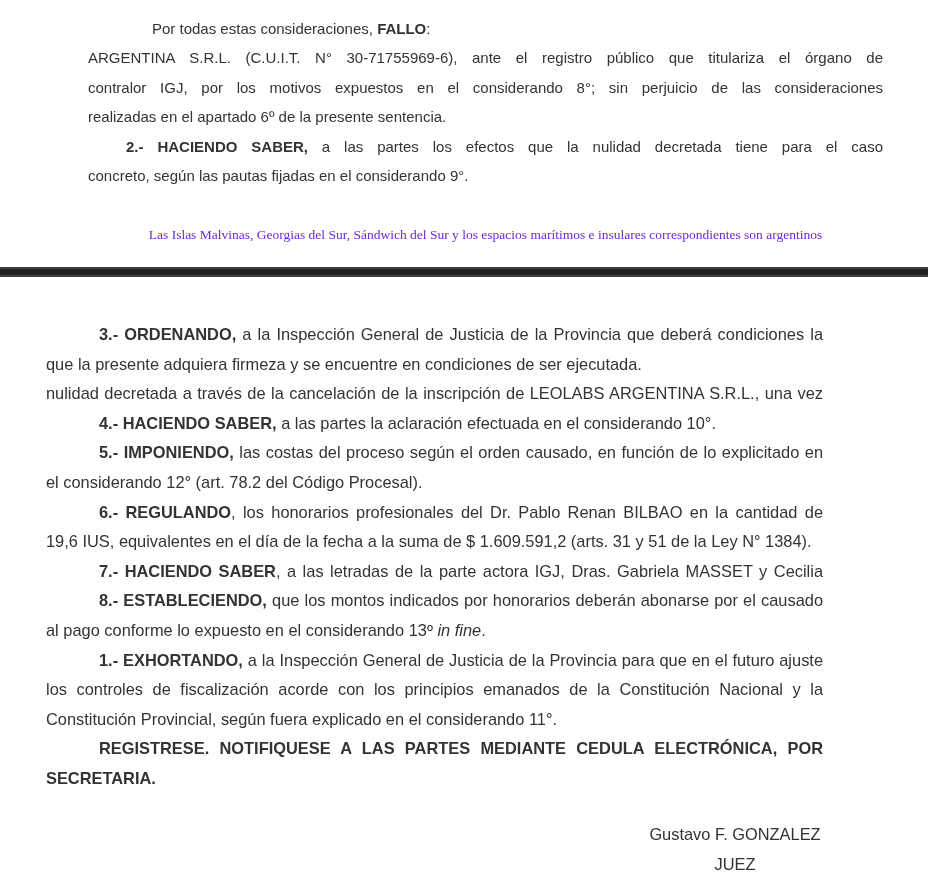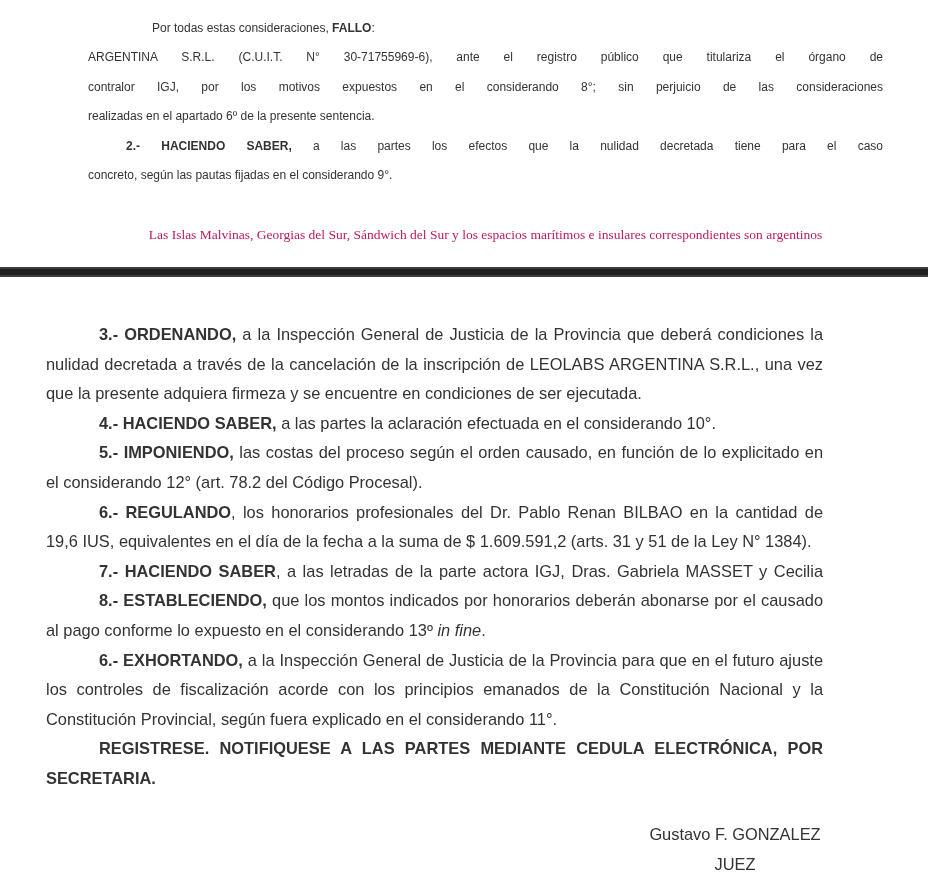--- a/index.html
+++ b/index.html
@@ -6,37 +6,37 @@
   .doc {
     position: relative;
     width: 928px;
     height: 873px;
     background: #ffffff;
     font-family: "Liberation Sans", sans-serif;
     color: #333333;
     overflow: hidden;
   }
   .page { position: absolute; }
-  .page-1 { left: 88px; top: 14px; width: 795px; line-height: 29.4px; font-size: 12px; }
+  .page-1 { left: 88px; top: 14px; width: 795px; line-height: 29.4px; font-size: 15px; }
   .page-2 { left: 46px; top: 320px; width: 777px; line-height: 29.6px; font-size: 16.4px; }
   .para { margin: 0; }
   .line { white-space: nowrap; }
   .just { text-align: justify; text-align-last: justify; }
   .ind-lg { padding-left: 64px; }
   .ind-md { padding-left: 38px; }
   .ind-std { padding-left: 53px; }
   .b { font-weight: bold; }
   .i { font-style: italic; }
   .footer-note {
     position: absolute;
     left: 88px; top: 227px; width: 795px;
     text-align: center;
     font-family: "Liberation Serif", serif;
     font-size: 13.5px;
-    color: #be185d;
+    color: #6d28d9;
     white-space: nowrap;
   }
   .page-break-bar {
     position: absolute;
     left: 0; top: 267px;
     width: 928px; height: 6px;
     background: #212121;
     border-top: 2px solid #3d3d3d;
     border-bottom: 2px solid #3d3d3d;
   }
@@ -69,43 +69,43 @@
       </div>
     </div>
 
   <div class="footer-note">Las Islas Malvinas, Georgias del Sur, Sándwich del Sur y los espacios marítimos e insulares correspondientes son argentinos</div>
 
   <div class="page-break-bar"></div>
 
   <div class="page page-2" id="page2">
       <div class="para">
         <div class="line just ind-std"><span class="b">3.- ORDENANDO,</span><span> a la Inspección General de Justicia de la Provincia que deberá condiciones la</span></div>
+        <div class="line"><span>que la presente adquiera firmeza y se encuentre en condiciones de ser ejecutada.</span></div>
         <div class="line just"><span>nulidad decretada a través de la cancelación de la inscripción de LEOLABS ARGENTINA S.R.L., una vez</span></div>
-        <div class="line"><span>que la presente adquiera firmeza y se encuentre en condiciones de ser ejecutada.</span></div>
       </div>
       <div class="para">
         <div class="line ind-std"><span class="b">4.- HACIENDO SABER,</span><span> a las partes la aclaración efectuada en el considerando 10°.</span></div>
       </div>
       <div class="para">
         <div class="line just ind-std"><span class="b">5.- IMPONIENDO,</span><span> las costas del proceso según el orden causado, en función de lo explicitado en</span></div>
         <div class="line"><span>el considerando 12° (art. 78.2 del Código Procesal).</span></div>
       </div>
       <div class="para">
         <div class="line just ind-std"><span class="b">6.- REGULANDO</span><span>, los honorarios profesionales del Dr. Pablo Renan BILBAO en la cantidad de</span></div>
         <div class="line"><span>19,6 IUS, equivalentes en el día de la fecha a la suma de $ 1.609.591,2 (arts. 31 y 51 de la Ley N° 1384).</span></div>
       </div>
       <div class="para">
         <div class="line just ind-std"><span class="b">7.- HACIENDO SABER</span><span>, a las letradas de la parte actora IGJ, Dras. Gabriela MASSET y Cecilia</span></div>
       </div>
       <div class="para">
         <div class="line just ind-std"><span class="b">8.- ESTABLECIENDO,</span><span> que los montos indicados por honorarios deberán abonarse por el causado</span></div>
         <div class="line"><span>al pago conforme lo expuesto en el considerando 13º </span><span class="i">in fine</span><span>.</span></div>
       </div>
       <div class="para">
-        <div class="line just ind-std"><span class="b">6.- EXHORTANDO,</span><span> a la Inspección General de Justicia de la Provincia para que en el futuro ajuste</span></div>
+        <div class="line just ind-std"><span class="b">1.- EXHORTANDO,</span><span> a la Inspección General de Justicia de la Provincia para que en el futuro ajuste</span></div>
         <div class="line just"><span>los controles de fiscalización acorde con los principios emanados de la Constitución Nacional y la</span></div>
         <div class="line"><span>Constitución Provincial, según fuera explicado en el considerando 11°.</span></div>
       </div>
       <div class="para">
         <div class="line just ind-std"><span class="b">REGISTRESE. NOTIFIQUESE A LAS PARTES MEDIANTE CEDULA ELECTRÓNICA, POR</span></div>
         <div class="line"><span class="b">SECRETARIA.</span></div>
       </div>
     </div>
 
   <div class="signature">

